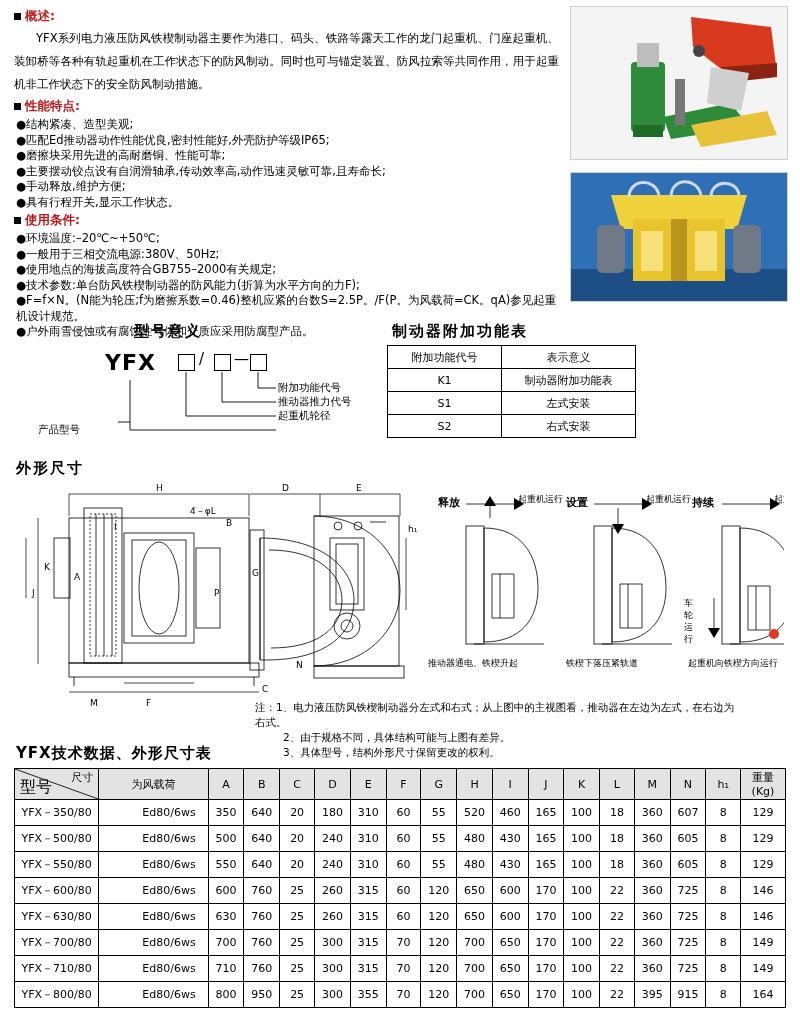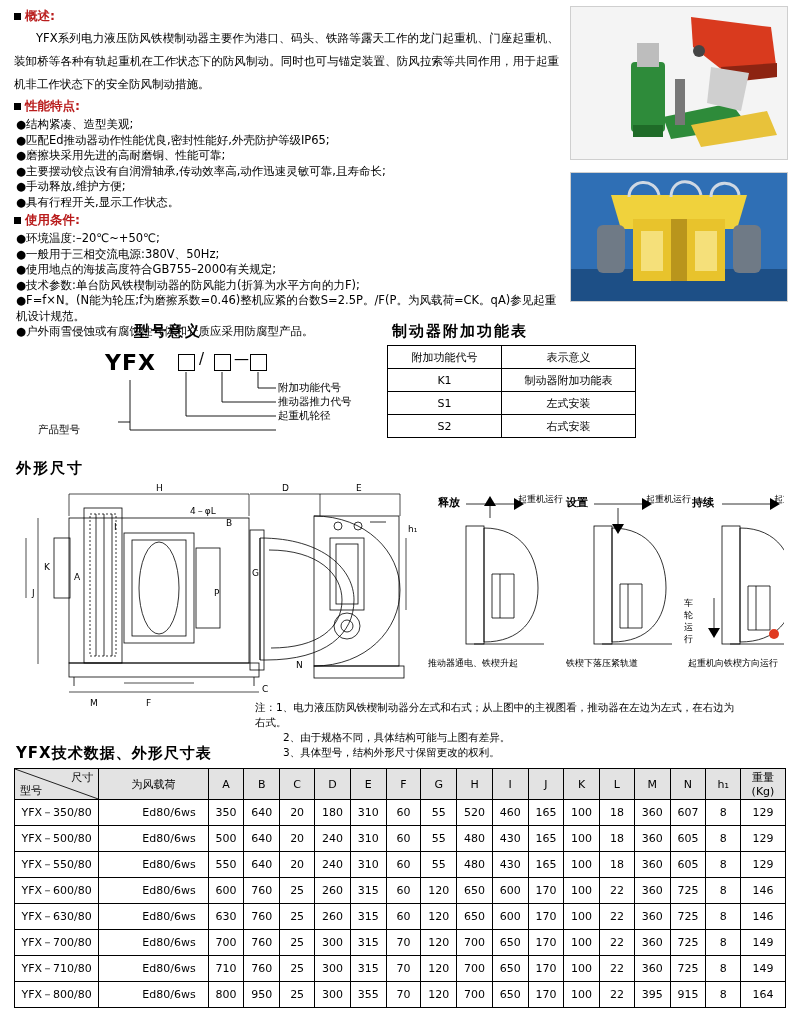--- a/index.html
+++ b/index.html
@@ -51,21 +51,21 @@
 
   
   .dtable{position:absolute;left:14px;top:768px;border-collapse:collapse;width:772px;}
   .dtable th,.dtable td{border:1px solid #000;font-size:11px;text-align:center;height:23px;}
   .dtable thead th{background:#e3e3e3;font-weight:normal;}
   .dtable td.model{text-align:center;width:86px;}
   .dtable td.push{width:78px;padding-left:32px;}
   .hdr-cell{position:relative;height:40px;width:86px;overflow:hidden;}
   .hdr-cell .diag{position:absolute;left:0;top:0;width:100%;height:100%;}
   .hdr-cell .t1{position:absolute;right:5px;top:1px;font-size:11px;}
-  .hdr-cell .t2{position:absolute;left:5px;bottom:1px;font-size:11px;}
+  .hdr-cell .t2{position:absolute;left:5px;bottom:1px;font-size:16px;}
   .w-col{width:34px;}
 
   .footnote{position:absolute;left:14px;top:990px;font-size:13.5px;font-weight:bold;margin-top:28px;}
 </style>
 </head>
 <body>
 
 <div class="page">
 
   <div class="top">

